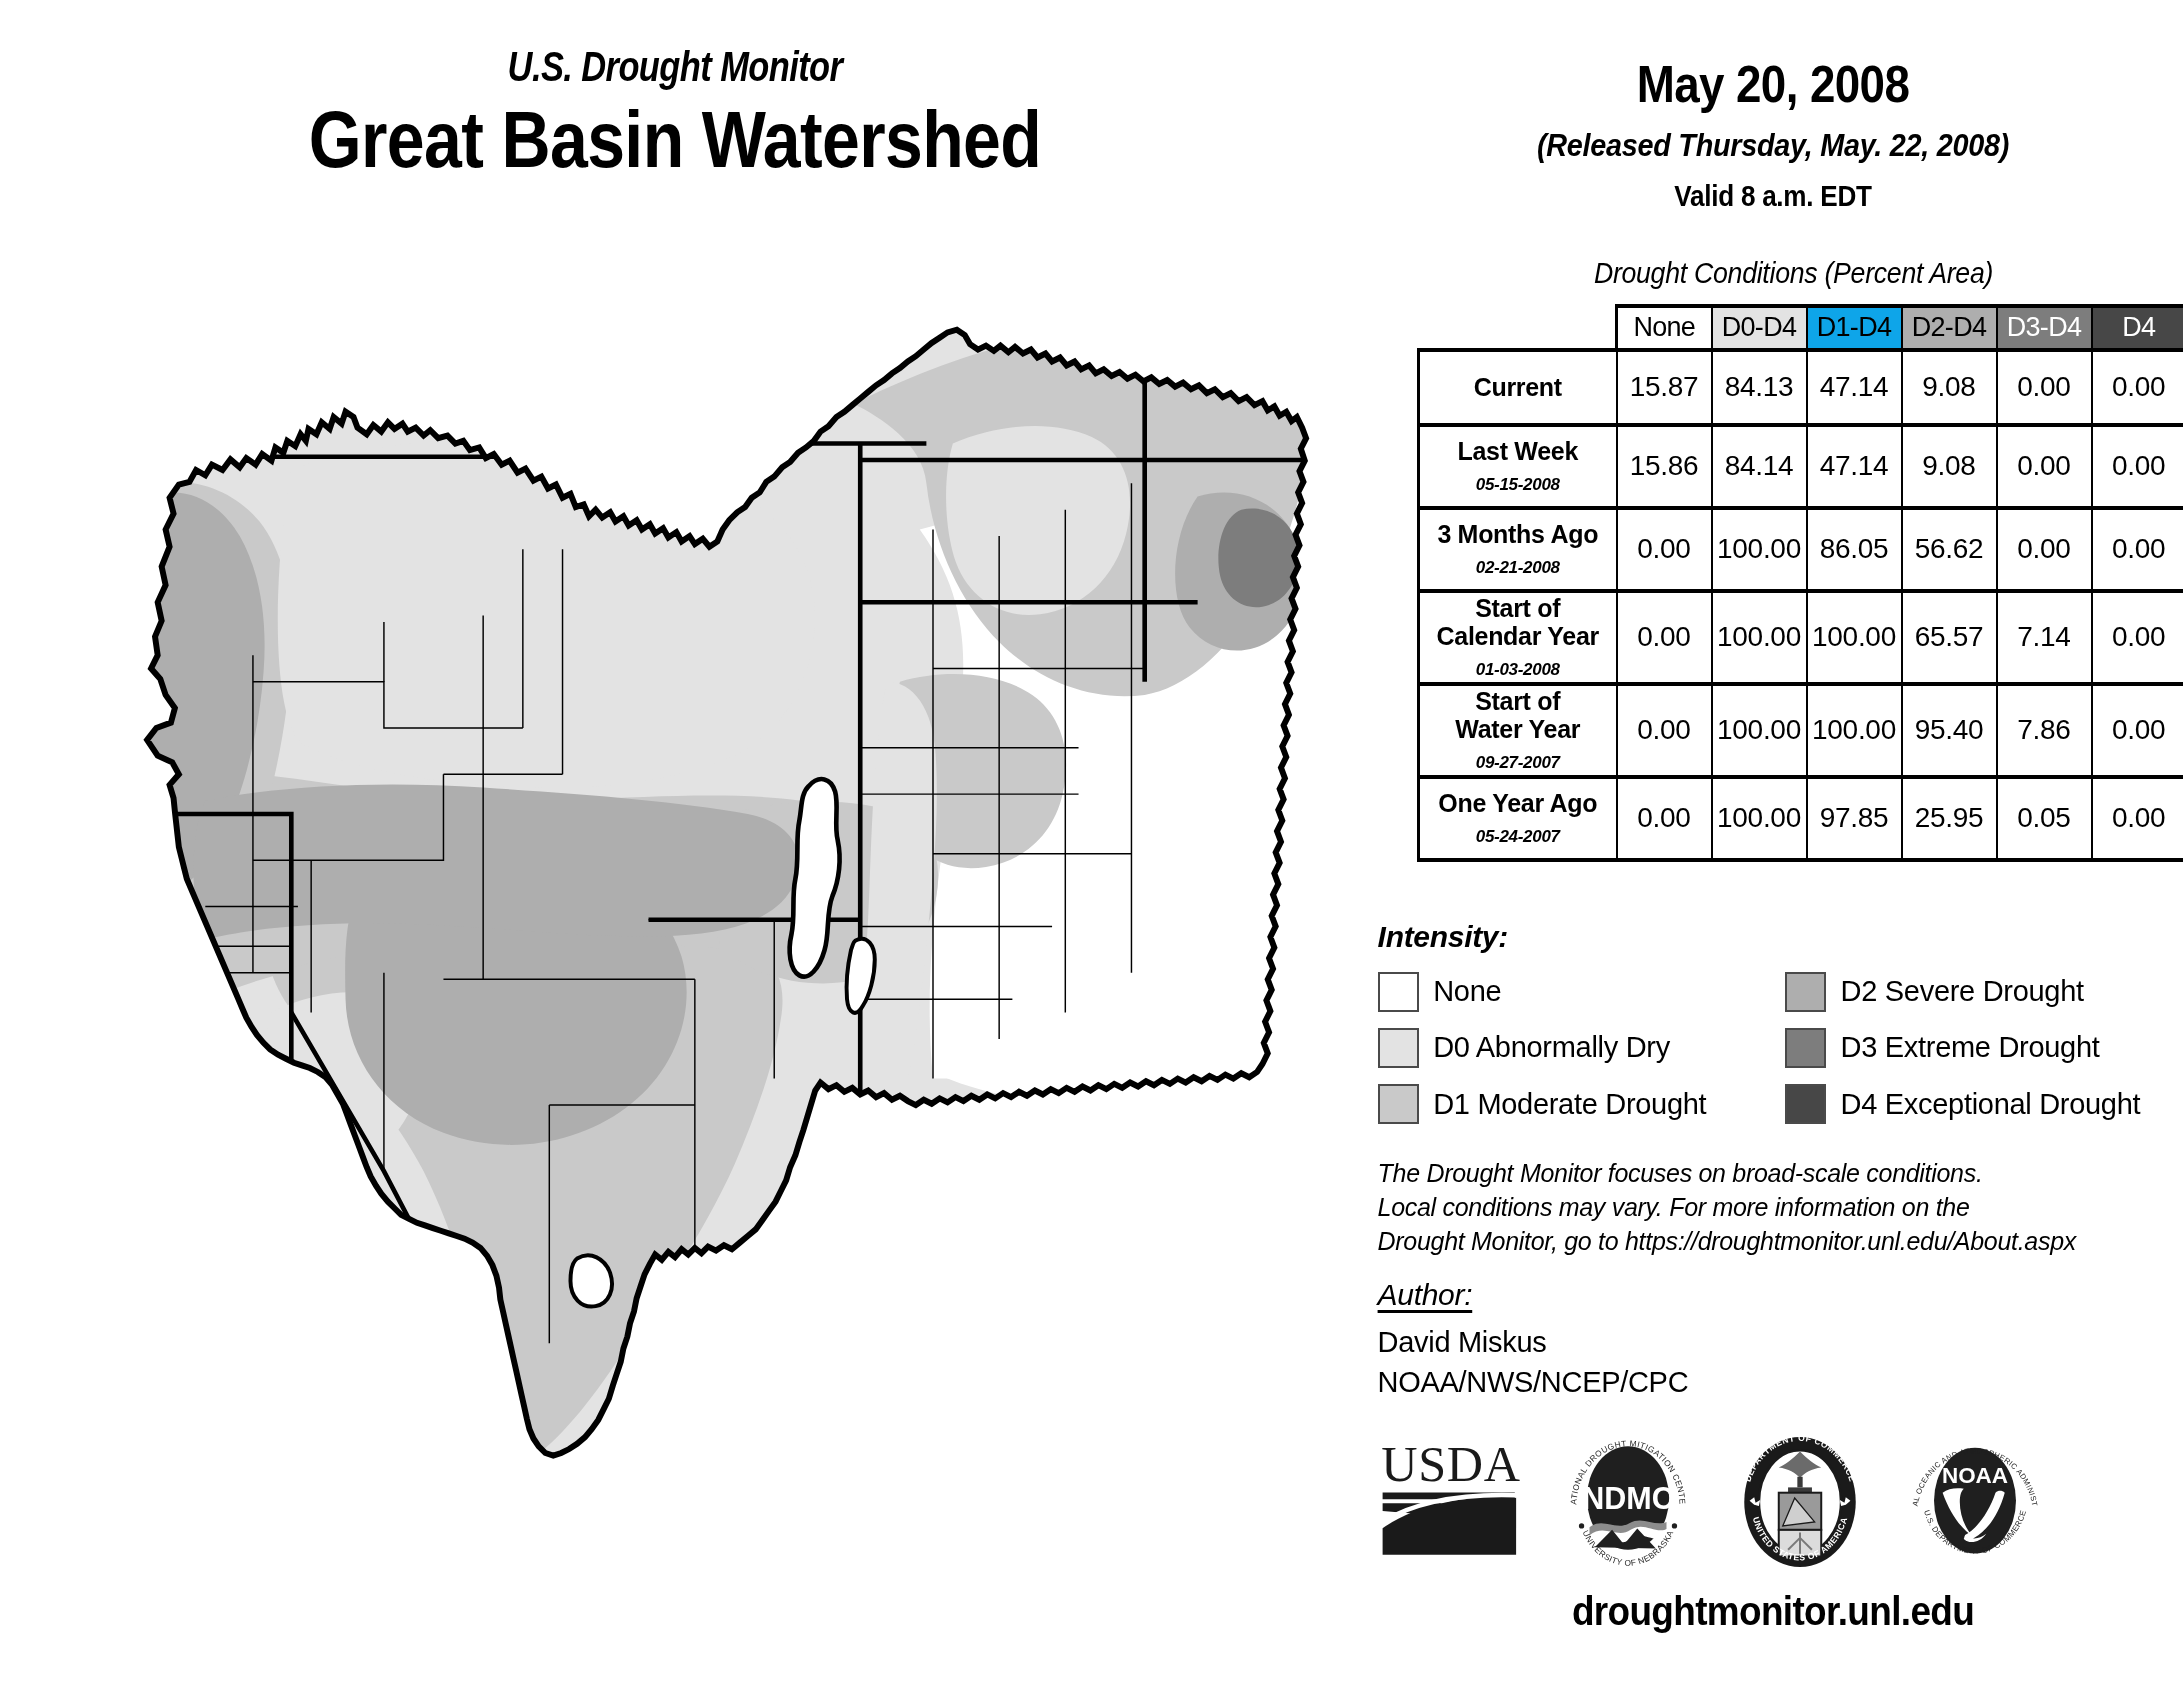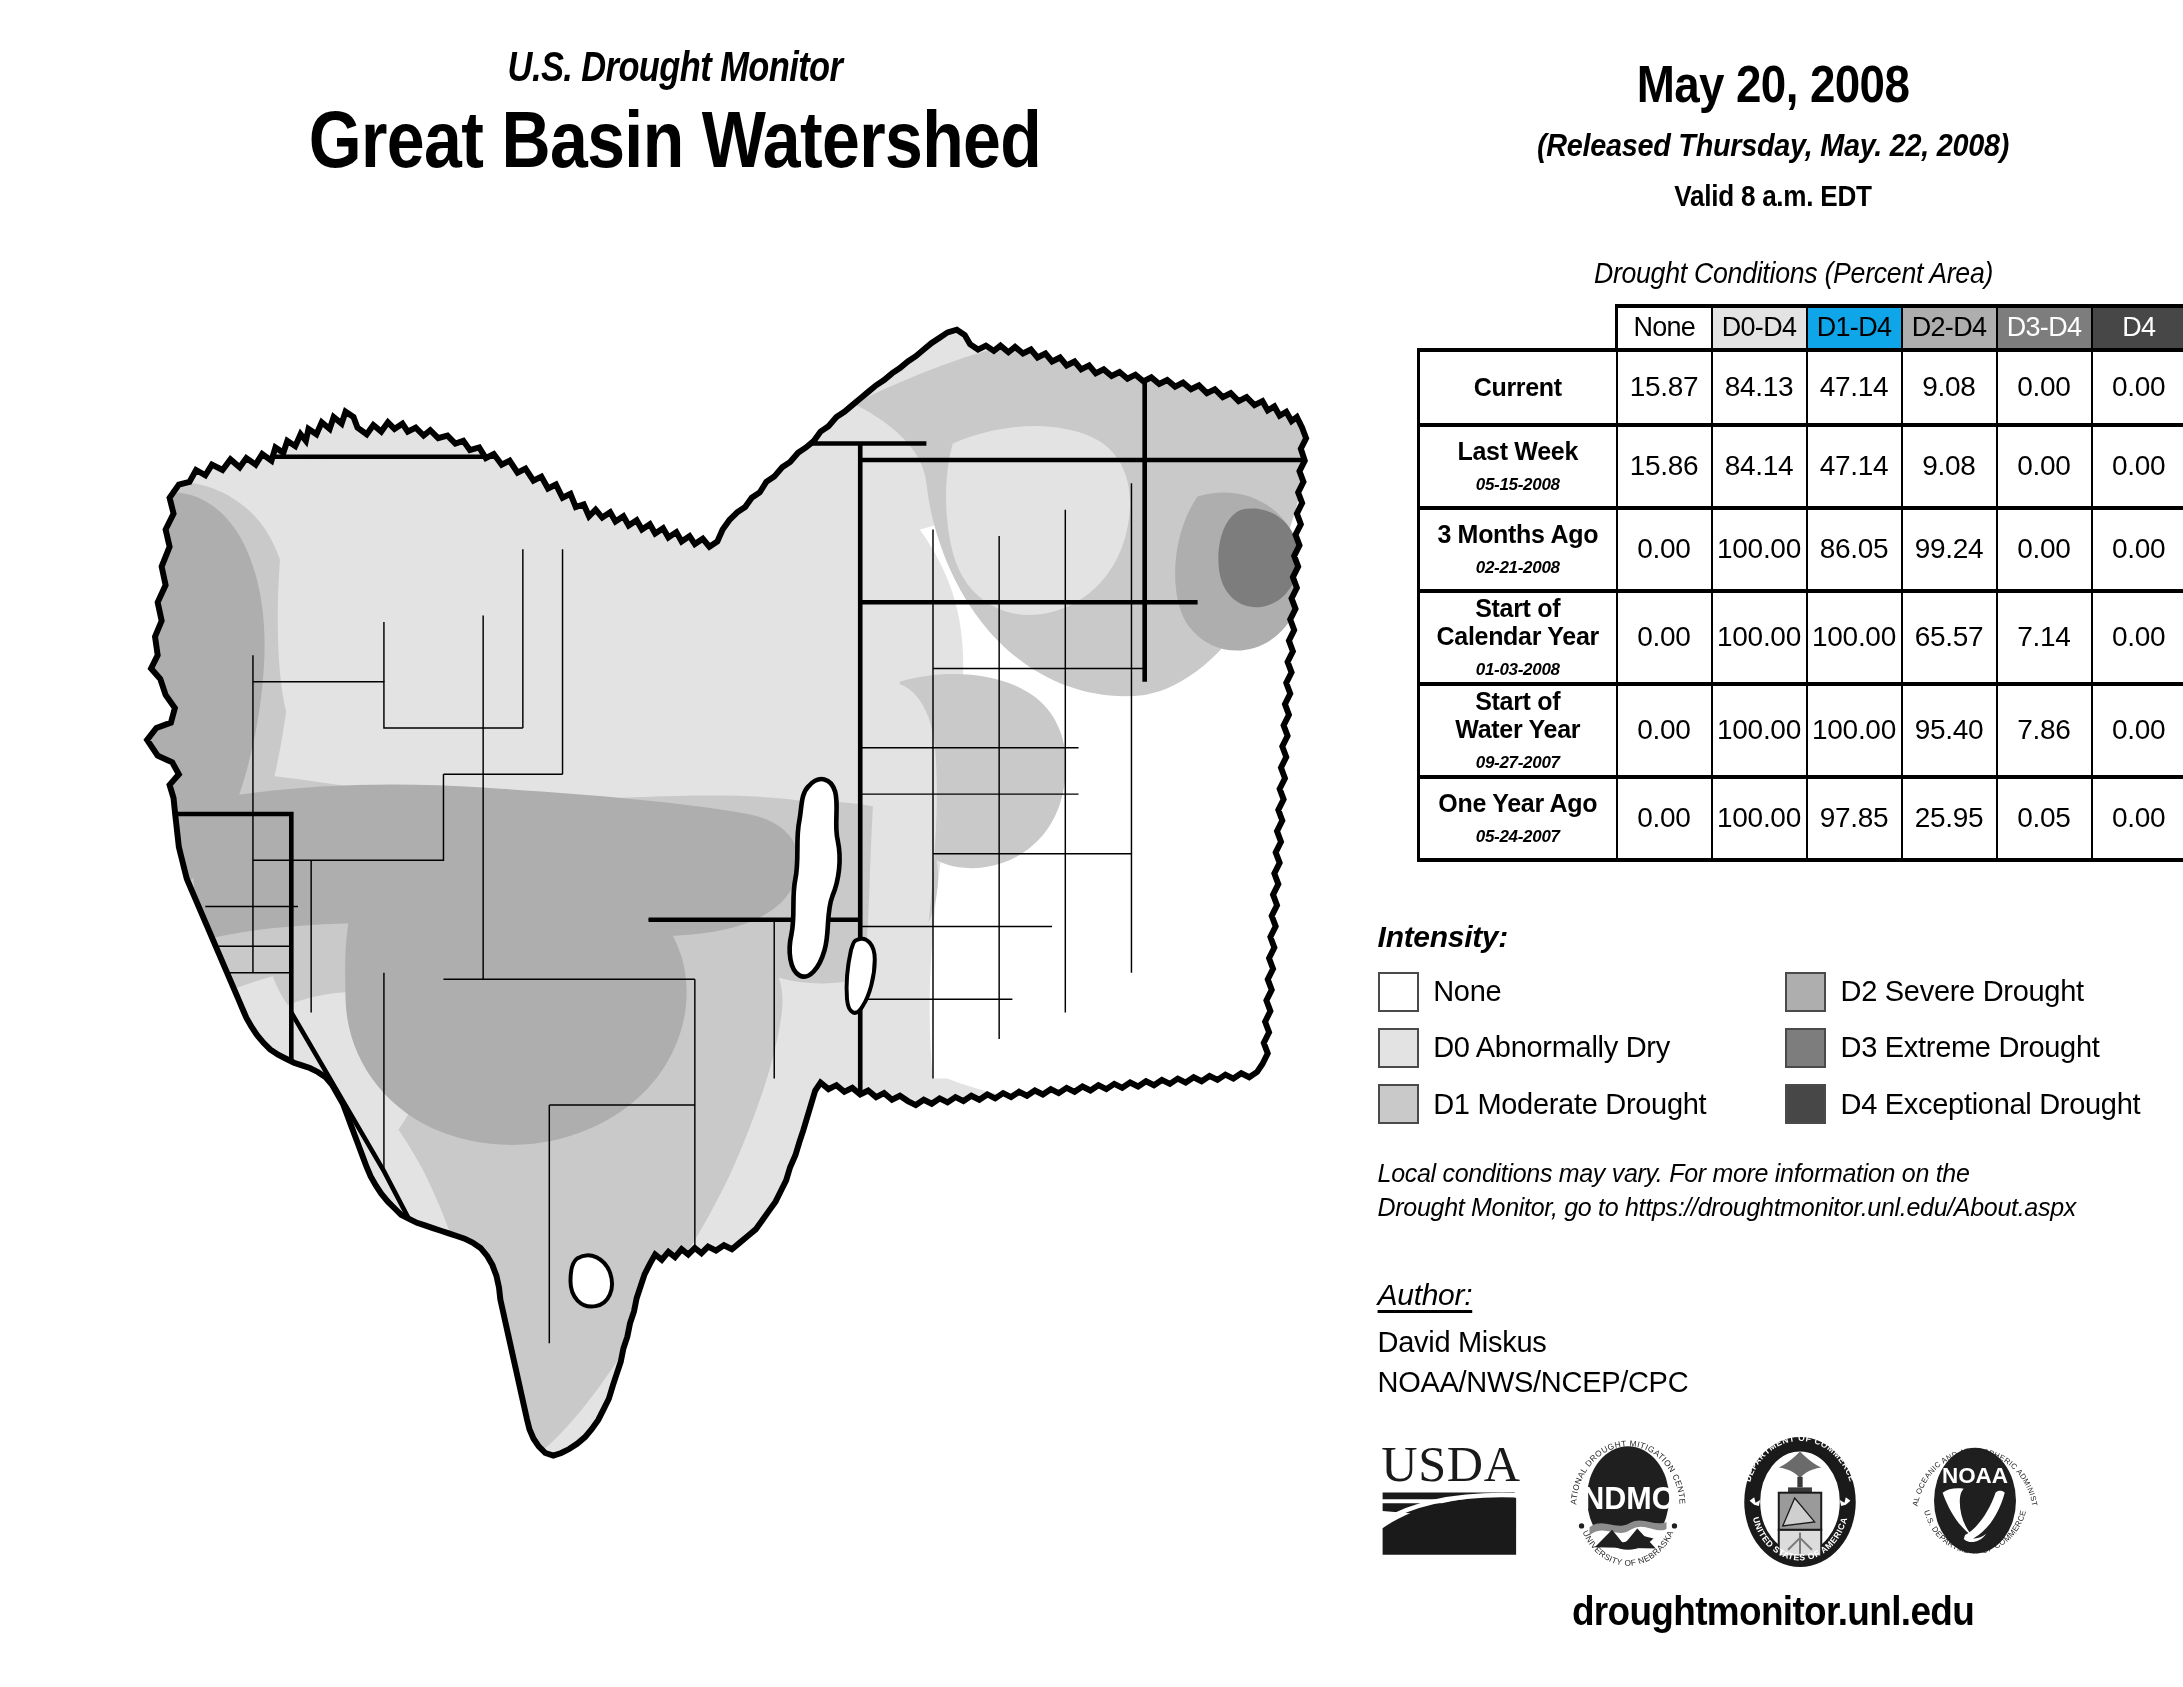--- a/index.html
+++ b/index.html
@@ -401,21 +401,21 @@
         <td class="thickt thickr">0.00</td>
       </tr>
       <tr class="tall2">
         <td class="rowlab thickl thickt">
           <span>3 Months Ago</span>
           <span class="sub">02-21-2008</span>
         </td>
         <td class="thickt">0.00</td>
         <td class="thickt">100.00</td>
         <td class="thickt">86.05</td>
-        <td class="thickt">99.24</td>
+        <td class="thickt">56.62</td>
         <td class="thickt">0.00</td>
         <td class="thickt thickr">0.00</td>
       </tr>
       <tr class="tall">
         <td class="rowlab thickl thickt">
           <span style="white-space:pre-line">Start of
 Calendar Year</span>
           <span class="sub">01-03-2008</span>
         </td>
         <td class="thickt">0.00</td>
@@ -479,20 +479,21 @@
       <span class="swatch" style="background:#7d7d7d"></span>
       <span class="legend-label cond">D3 Extreme Drought</span>
     </div>
     <div class="legend-row">
       <span class="swatch" style="background:#474747"></span>
       <span class="legend-label cond">D4 Exceptional Drought</span>
     </div>
   </div>
 
   <div id="disclaimer" class="cond">
+    <div>The Drought Monitor focuses on broad-scale conditions.</div>
     <div>Local conditions may vary. For more information on the</div>
     <div>Drought Monitor, go to https://droughtmonitor.unl.edu/About.aspx</div>
   </div>
 
   <div id="author-head" class="cond">Author:</div>
   <div id="author-lines" class="cond">
     <div>David Miskus</div>
     <div>NOAA/NWS/NCEP/CPC</div>
   </div>
 

